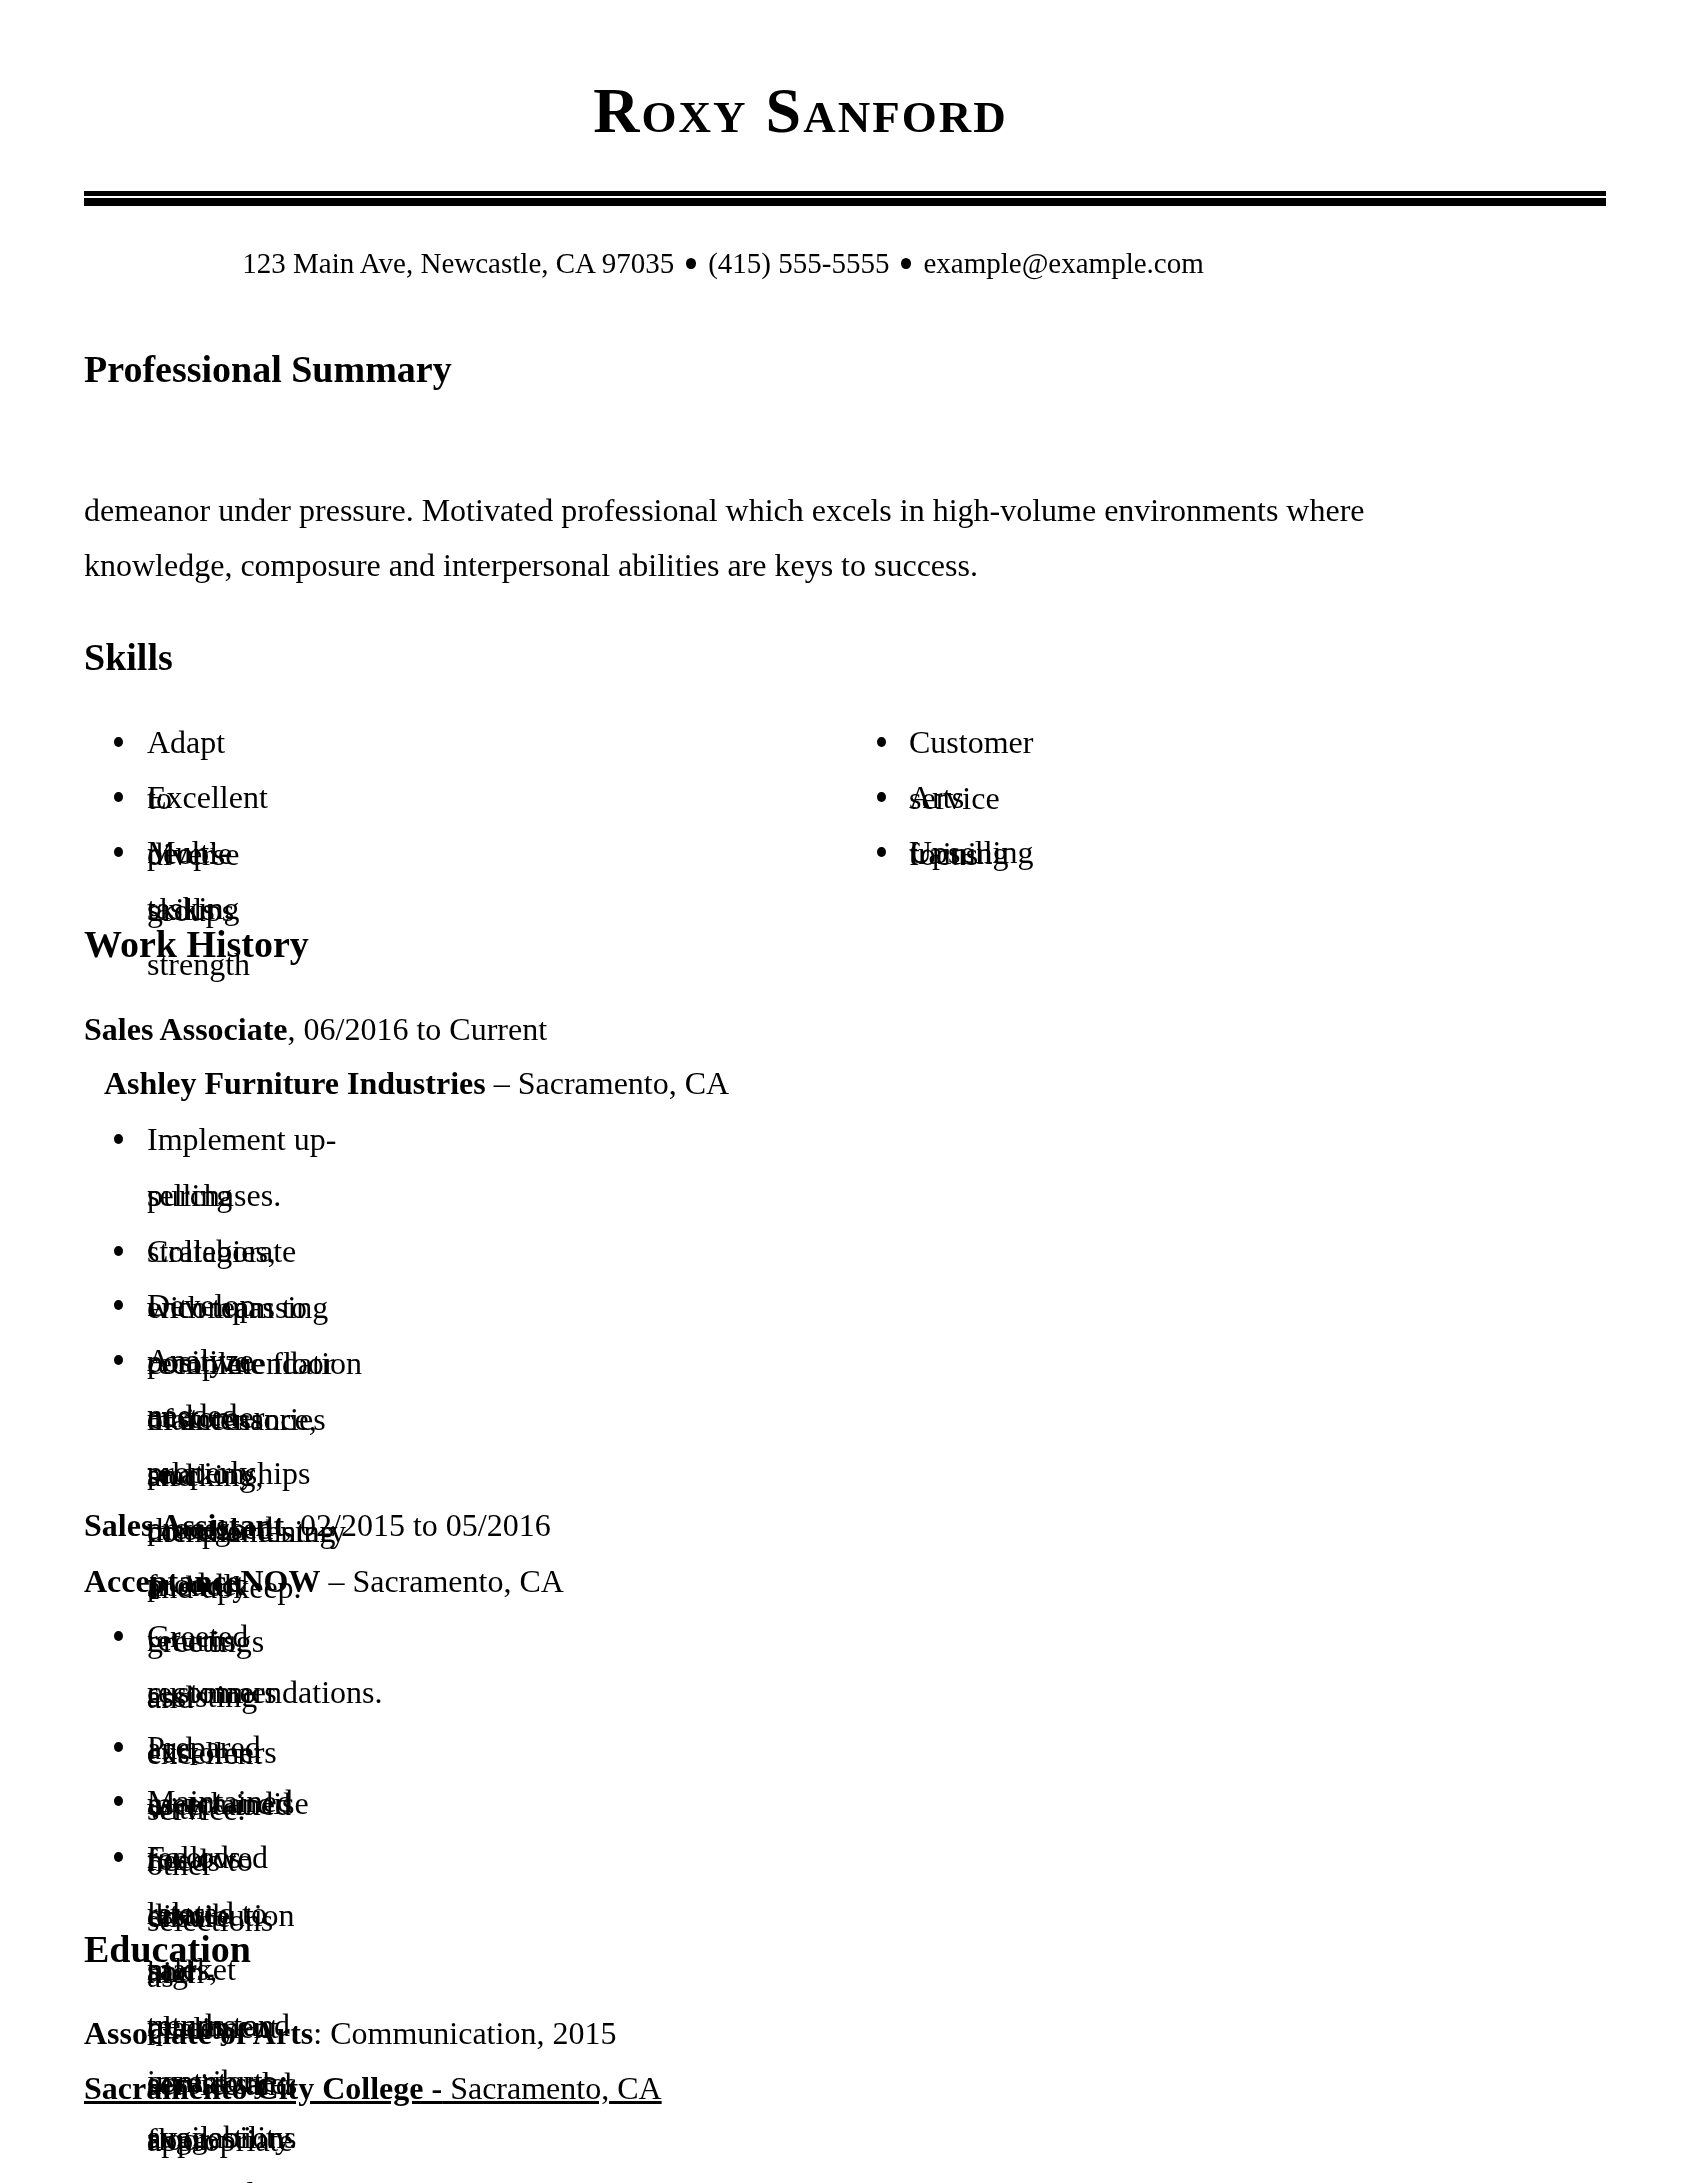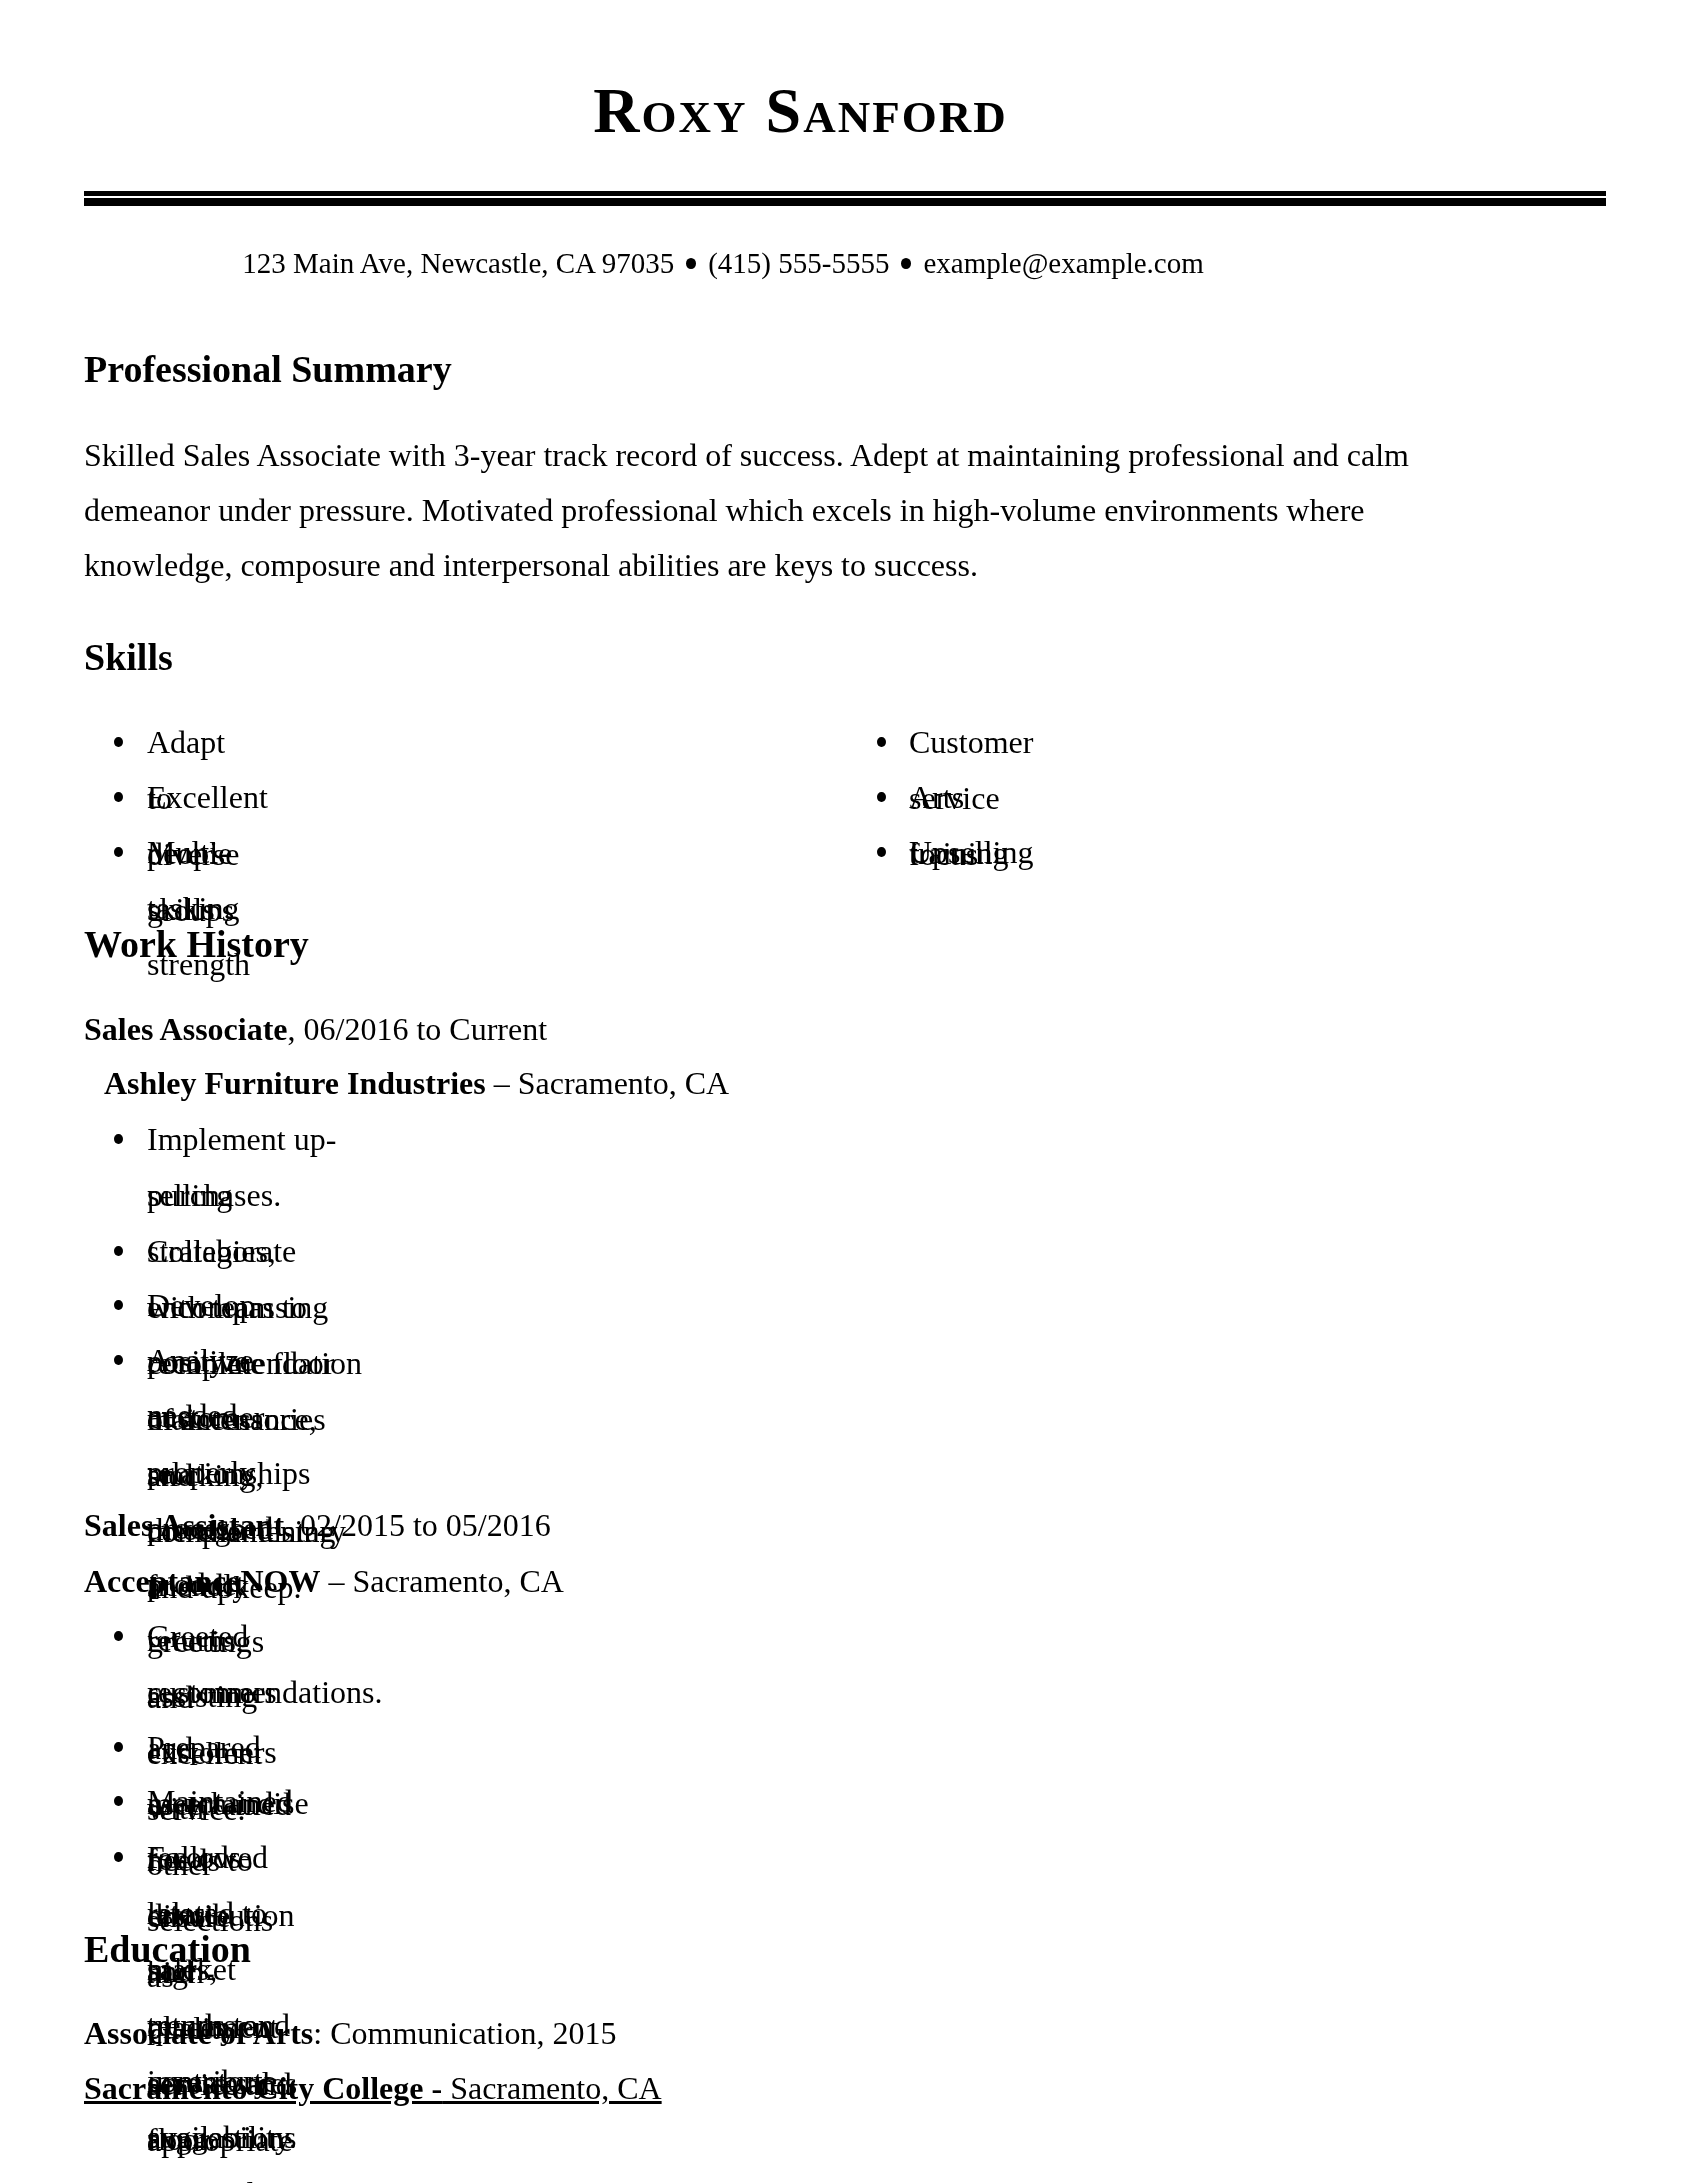--- a/index.html
+++ b/index.html
@@ -30,21 +30,20 @@
 
   <div class="name">Roxy Sanford</div>
   <div class="rule-thin"></div>
   <div class="rule-thick"></div>
 
   <div class="contact">
     <span>123 Main Ave, Newcastle, CA 97035</span><span class="sep"></span><span>(415) 555-5555</span><span class="sep"></span><span>example@example.com</span>
   </div>
 
   <div class="heading" style="top:347px;">Professional Summary</div>
-  <div class="text" style="top:427px;">Skilled Sales Associate with 3-year track record of success. Adept at maintaining professional and calm</div>
   <div class="text" style="top:537px;">knowledge, composure and interpersonal abilities are keys to success.</div>
   <div class="text" style="top:482px;">demeanor under pressure. Motivated professional which excels in high-volume environments where</div>
 
   <div class="heading" style="top:635px;">Skills</div>
 
   <div class="bl" style="left:114px; top:714px;">
     <span class="dot"></span>
     <span class="txt" style="left:33px;">Adapt to diverse groups</span>
   </div>
   <div class="bl" style="left:114px; top:769px;">

